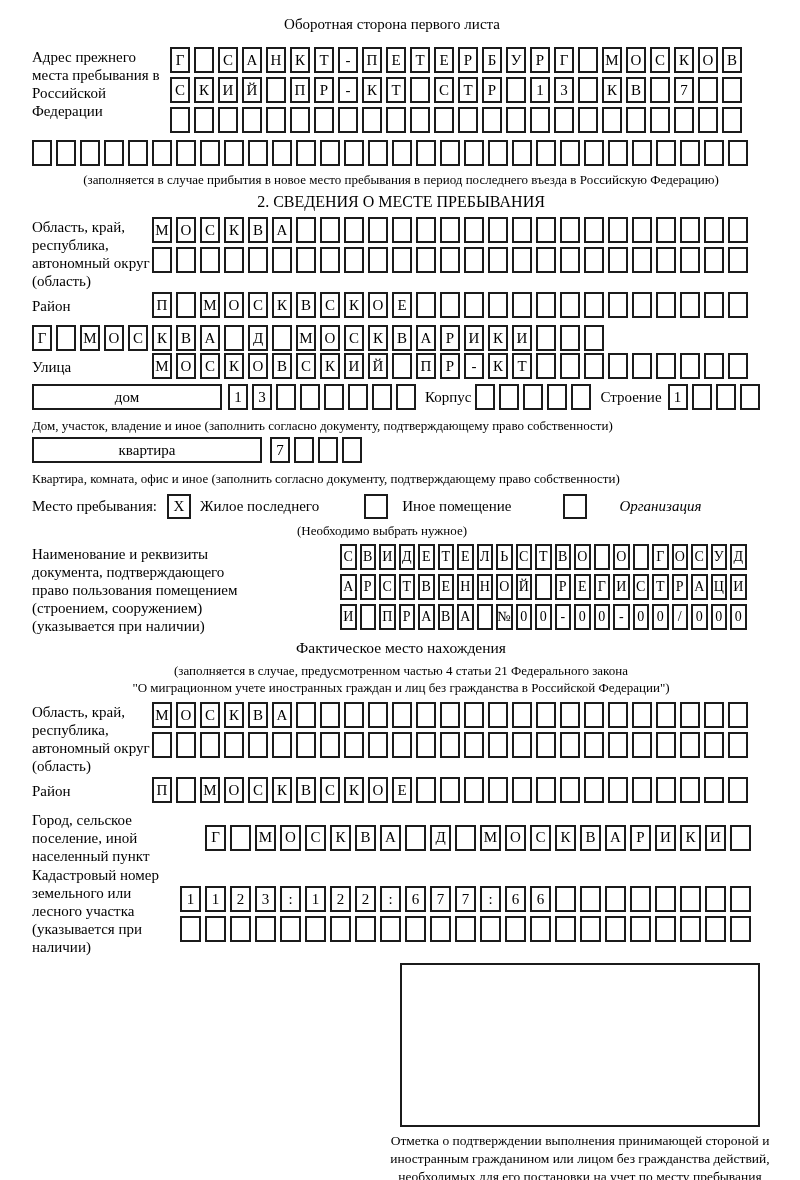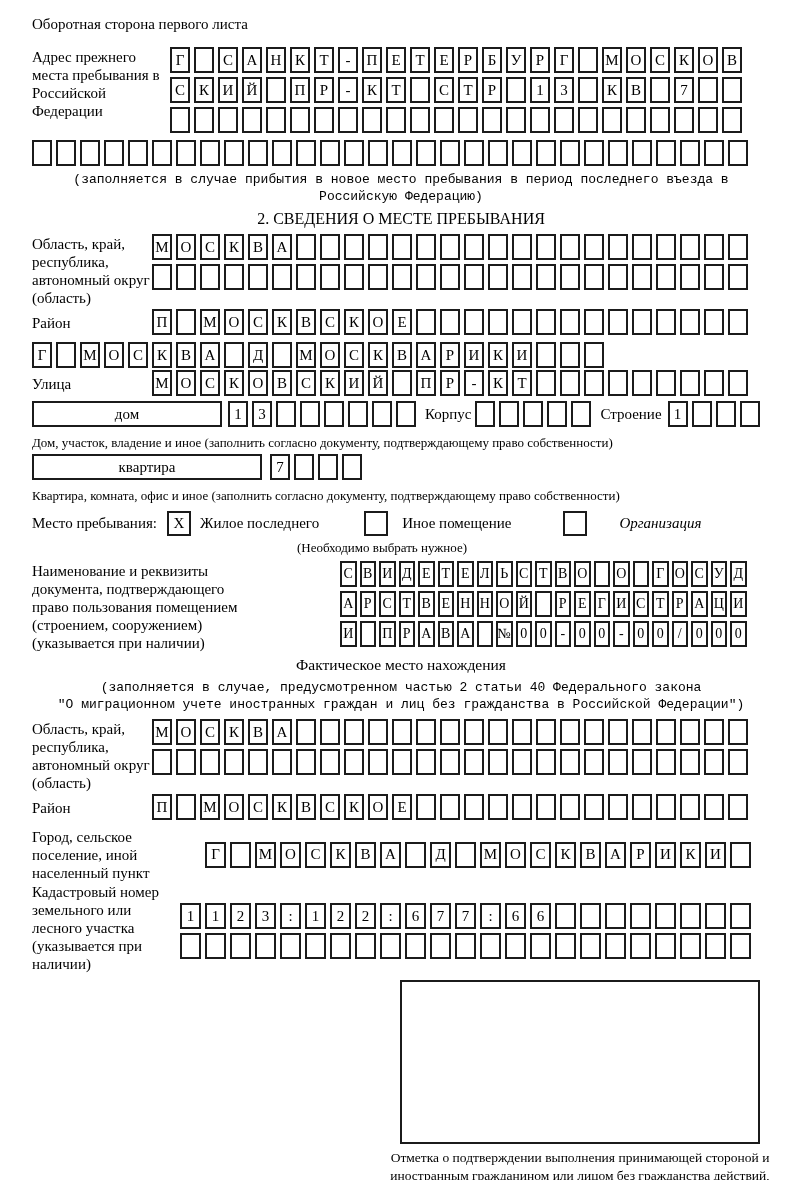--- a/index.html
+++ b/index.html
@@ -2,40 +2,40 @@
 <html><head>
 <meta charset="utf-8">
 <style>
   * { margin:0; padding:0; box-sizing:border-box; }
   html,body { background:#fff; }
   body {
     width:800px; height:1180px; overflow:hidden;
     color:#000; font-family:"Liberation Serif", serif;
     padding:16px 30px 0 32px; position:relative;
   }
-  .hdr-note { text-align:left; font-size:15px; margin-bottom:14px; padding-right:18px; }
+  .hdr-note { text-align:center; font-size:15px; margin-bottom:14px; padding-right:18px; }
 
   .frow { display:flex; }
   .frow.cv { align-items:center; }
   .flabel { font-size:15px; line-height:18px; flex:0 0 auto; padding-top:1px; }
   .rowscol { display:flex; flex-direction:column; gap:4px; }
 
   .cells { display:flex; gap:4px; }
   .cell {
     flex:0 0 auto; width:20px; height:26px;
     border:2px solid #1b1b1b; background:#fff;
     display:flex; align-items:center; justify-content:center;
     font-size:15px; font-family:"Liberation Serif", serif;
   }
   .cells.sm { gap:3px; }
   .cells.sm .cell { width:16.5px; font-size:14px; }
   .cells.md .cell { width:21px; }
 
   .caption { font-size:13px; line-height:17px; }
-  .caption.center { text-align:center;font-family:Liberation Mono, monospace; }
+  .caption.center { text-align:center; }
 
   .sec-title { text-align:center; font-weight:normal; font-size:16px; }
 
   .longbox {
     flex:0 0 auto; height:26px; border:2px solid #1b1b1b;
     display:flex; align-items:center; justify-content:center; font-size:15px;
   }
   .inline-label { font-size:15px; line-height:26px; flex:0 0 auto; }
 
   .checkbox {
@@ -450,21 +450,21 @@
         <span class="cell">0</span>
         <span class="cell">/</span>
         <span class="cell">0</span>
         <span class="cell">0</span>
         <span class="cell">0</span>
       </div>
   </div>
 </div>
 
 <div class="sec-title mb5" style="margin-top:4px; font-size:15.5px;">Фактическое место нахождения</div>
-<div class="caption center">(заполняется в случае, предусмотренном частью 2 статьи 40 Федерального закона</div>
+<div class="caption center">(заполняется в случае, предусмотренном частью 4 статьи 21 Федерального закона</div>
 <div class="caption center mb6">"О миграционном учете иностранных граждан и лиц без гражданства в Российской Федерации")</div>
 
 <div class="frow mb2">
   <div class="flabel" style="flex-basis:120px; width:120px;">Область, край, республика, автономный округ (область)</div>
   <div class="rowscol">
     <div class="cells">
         <span class="cell">М</span>
         <span class="cell">О</span>
         <span class="cell">С</span>
         <span class="cell">К</span>

